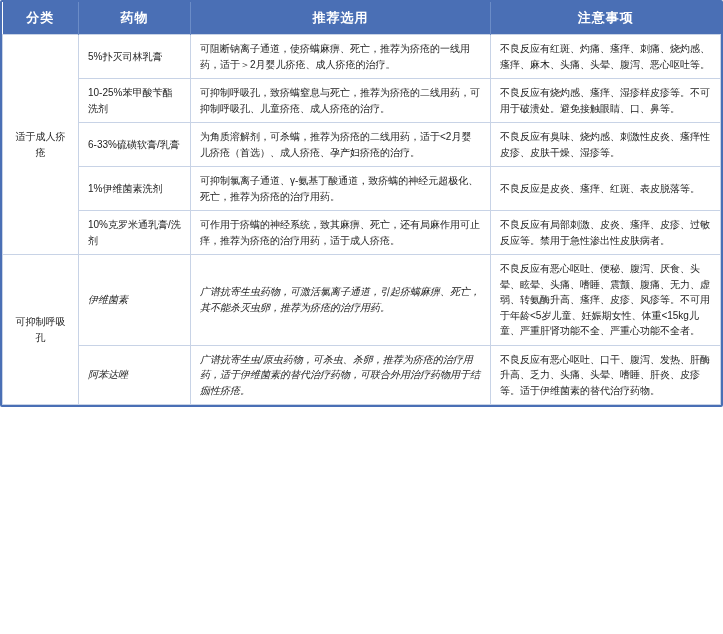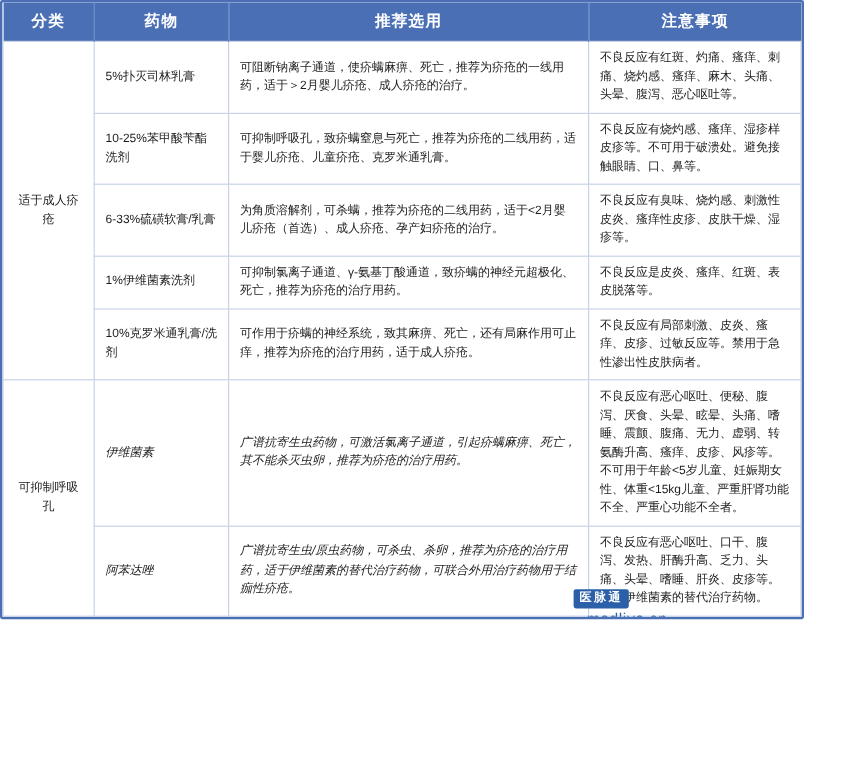--- a/index.html
+++ b/index.html
@@ -8,21 +8,21 @@
     background: #ffffff;
   }
   body {
     width: 723px;
     height: 634px;
     font-family: "Liberation Sans", sans-serif;
     color: #1a1a1a;
     overflow: hidden;
   }
   .table-wrap {
-    width: 670px;
+    width: 723px;
     box-sizing: border-box;
     border: 2px solid #4a6fb5;
     border-radius: 2px;
     overflow: hidden;
     position: relative;
   }
   table.drug-table {
     border-collapse: collapse;
     width: 100%;
     table-layout: fixed;
@@ -123,21 +123,21 @@
       <tr>
         <td class="col-cat" rowspan="5">
           <span class="cat-label">适于成人疥疮</span>
         </td>
         <td class="col-drug">5%扑灭司林乳膏</td>
         <td class="col-use">可阻断钠离子通道，使疥螨麻痹、死亡，推荐为疥疮的一线用药，适于＞2月婴儿疥疮、成人疥疮的治疗。</td>
         <td class="col-note">不良反应有红斑、灼痛、瘙痒、刺痛、烧灼感、瘙痒、麻木、头痛、头晕、腹泻、恶心呕吐等。</td>
       </tr>
       <tr>
         <td class="col-drug">10-25%苯甲酸苄酯洗剂</td>
-        <td class="col-use">可抑制呼吸孔，致疥螨窒息与死亡，推荐为疥疮的二线用药，适于婴儿疥疮、儿童疥疮、克罗米通乳膏。</td>
+        <td class="col-use">可抑制呼吸孔，致疥螨窒息与死亡，推荐为疥疮的二线用药，可抑制呼吸孔、儿童疥疮、成人疥疮的治疗。</td>
         <td class="col-note">不良反应有烧灼感、瘙痒、湿疹样皮疹等。不可用于破溃处。避免接触眼睛、口、鼻等。</td>
       </tr>
       <tr>
         <td class="col-drug">6-33%硫磺软膏/乳膏</td>
         <td class="col-use">为角质溶解剂，可杀螨，推荐为疥疮的二线用药，适于&lt;2月婴儿疥疮（首选）、成人疥疮、孕产妇疥疮的治疗。</td>
         <td class="col-note">不良反应有臭味、烧灼感、刺激性皮炎、瘙痒性皮疹、皮肤干燥、湿疹等。</td>
       </tr>
       <tr>
         <td class="col-drug">1%伊维菌素洗剂</td>
         <td class="col-use">可抑制氯离子通道、γ-氨基丁酸通道，致疥螨的神经元超极化、死亡，推荐为疥疮的治疗用药。</td>

